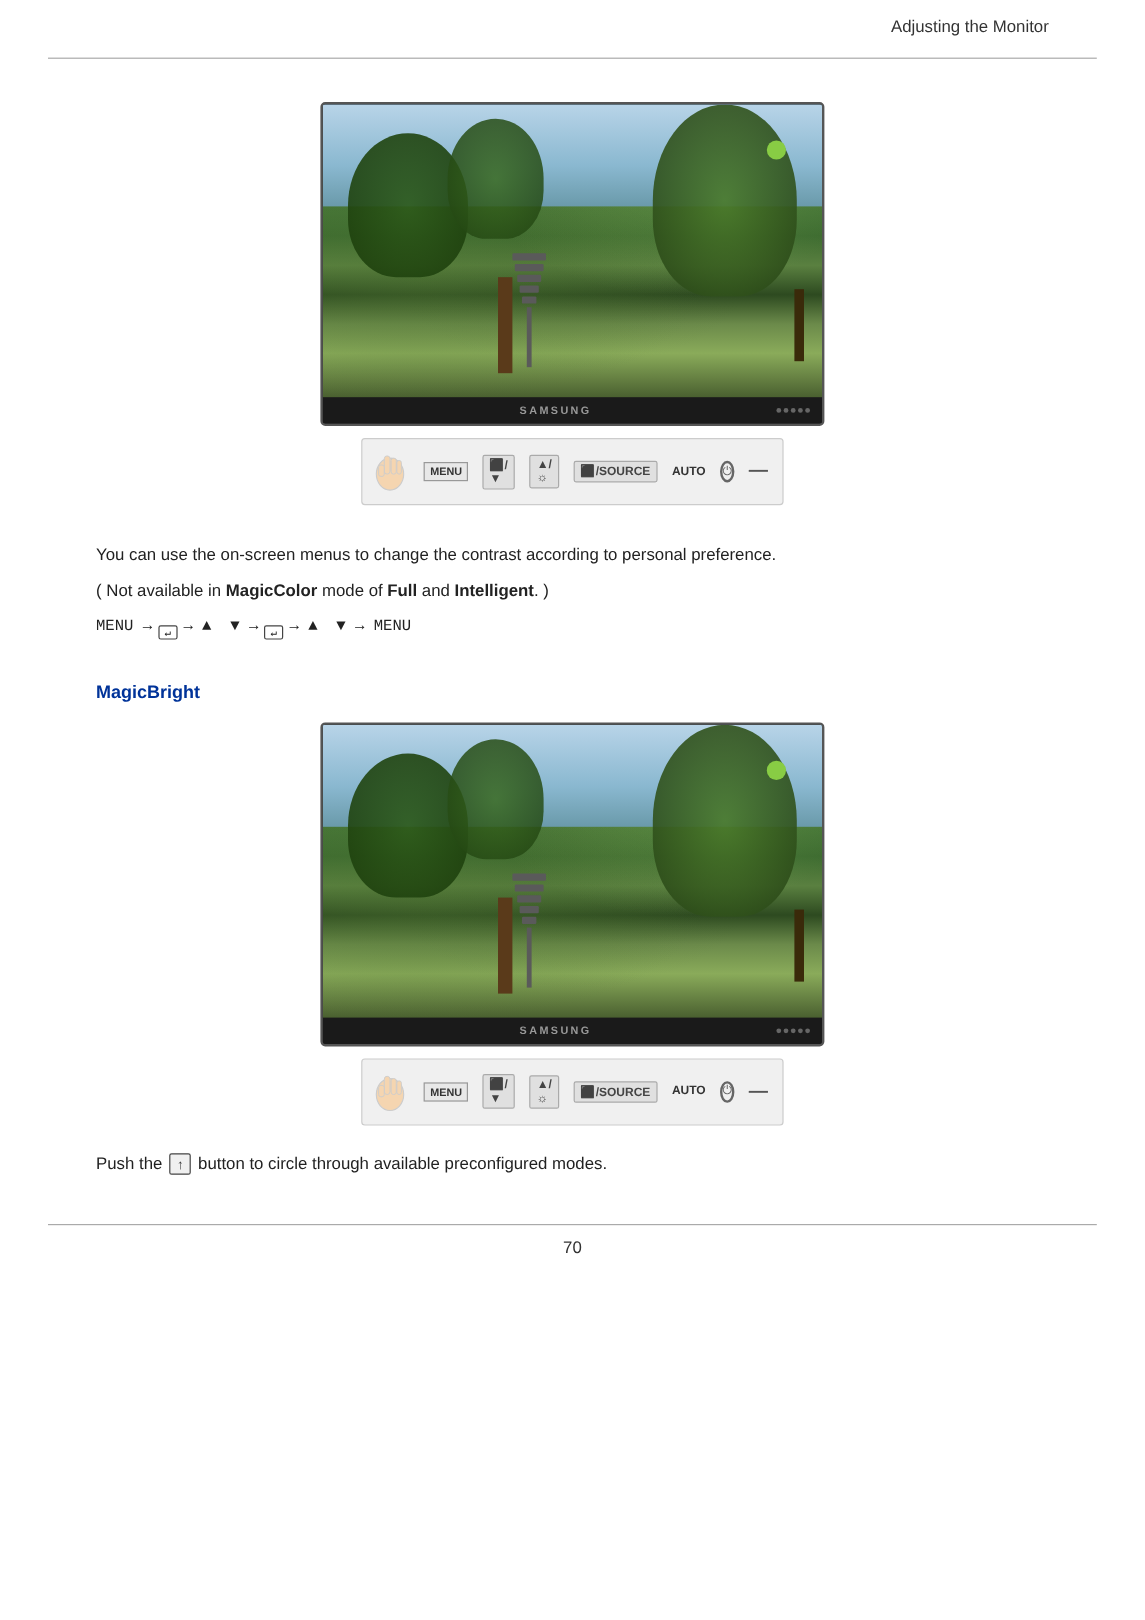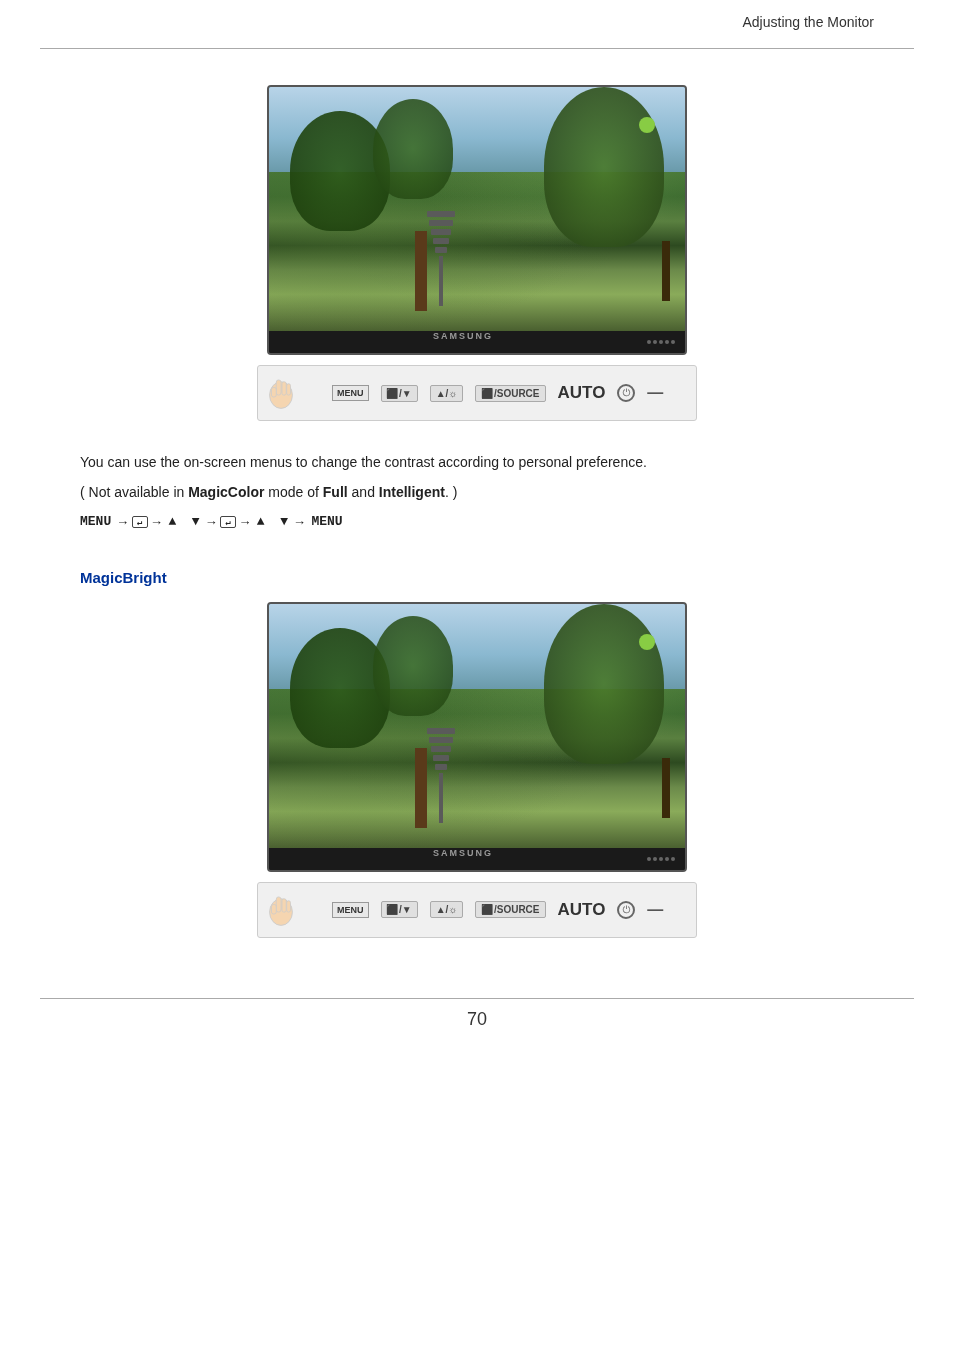--- a/index.html
+++ b/index.html
@@ -76,20 +76,21 @@
       left: 35%;
       width: 12px;
       height: 80px;
       background: #5a3a1a;
     }
 
     .monitor-bottom-bar {
       height: 22px;
       background: #1a1a1a;
       display: flex;
+      align-items: center;
       justify-content: space-between;
       padding: 0 10px;
     }
 
     .samsung-logo {
       color: #999;
       font-size: 9px;
       letter-spacing: 2px;
       font-weight: bold;
       text-align: center;
@@ -110,21 +111,21 @@
     }
 
     
     .control-bar-wrapper {
       display: flex;
       justify-content: center;
       margin: 6px 0 20px 0;
     }
 
     .control-bar {
-      width: 440px;
+      width: 352px;
       height: 56px;
       background: #f0f0f0;
       border: 1px solid #ccc;
       border-radius: 3px;
       display: flex;
       align-items: center;
       padding: 0 12px;
       gap: 12px;
       position: relative;
     }
@@ -158,21 +159,21 @@
       font-size: 10px;
       color: #444;
       font-weight: bold;
       border: 1px solid #aaa;
       padding: 2px 5px;
       background: #e0e0e0;
       border-radius: 2px;
     }
 
     .ctrl-auto {
-      font-size: 17px;
+      font-size: 10px;
       color: #333;
       font-weight: bold;
       text-align: center;
     }
 
     .ctrl-power {
       width: 18px;
       height: 18px;
       border: 2px solid #666;
       border-radius: 50%;
@@ -204,24 +205,23 @@
     .bold-text {
       font-weight: bold;
     }
 
     .menu-path {
       font-family: 'Courier New', monospace;
       font-size: 13px;
       margin: 6px 0 10px 0;
       color: #222;
       display: flex;
-      align-items: center;
+      align-items: flex-end;
       gap: 4px;
       flex-wrap: wrap;
-      font-weight: bold;
     }
 
     .enter-icon {
       display: inline-block;
       width: 16px;
       height: 12px;
       border: 1.5px solid #444;
       border-radius: 2px;
       position: relative;
       vertical-align: middle;
@@ -267,21 +267,21 @@
 
     .bottom-rule {
       border: none;
       border-top: 1px solid #aaa;
       margin: 20px 40px 0;
     }
 
     .page-number {
       text-align: center;
       padding: 10px;
-      font-size: 18px;
+      font-size: 14px;
       color: #333;
     }
 
     
     .lantern {
       position: absolute;
       right: 30px;
       top: 30px;
       width: 16px;
       height: 16px;
@@ -496,18 +496,21 @@
       </div>
       <div class="ctrl-auto">AUTO</div>
       <div class="ctrl-power">
         <span>⏻</span>
       </div>
       <div class="ctrl-minus">—</div>
     </div>
   </div>
 
   <div class="bottom-text">
+    <p>
+      <span>Push the </span><span class="inline-icon">↑</span><span> button to circle through available preconfigured modes.</span>
+    </p>
   </div>
 
 </div>
 
 <hr class="bottom-rule">
 <div class="page-number">70</div>
 
 </body></html>

